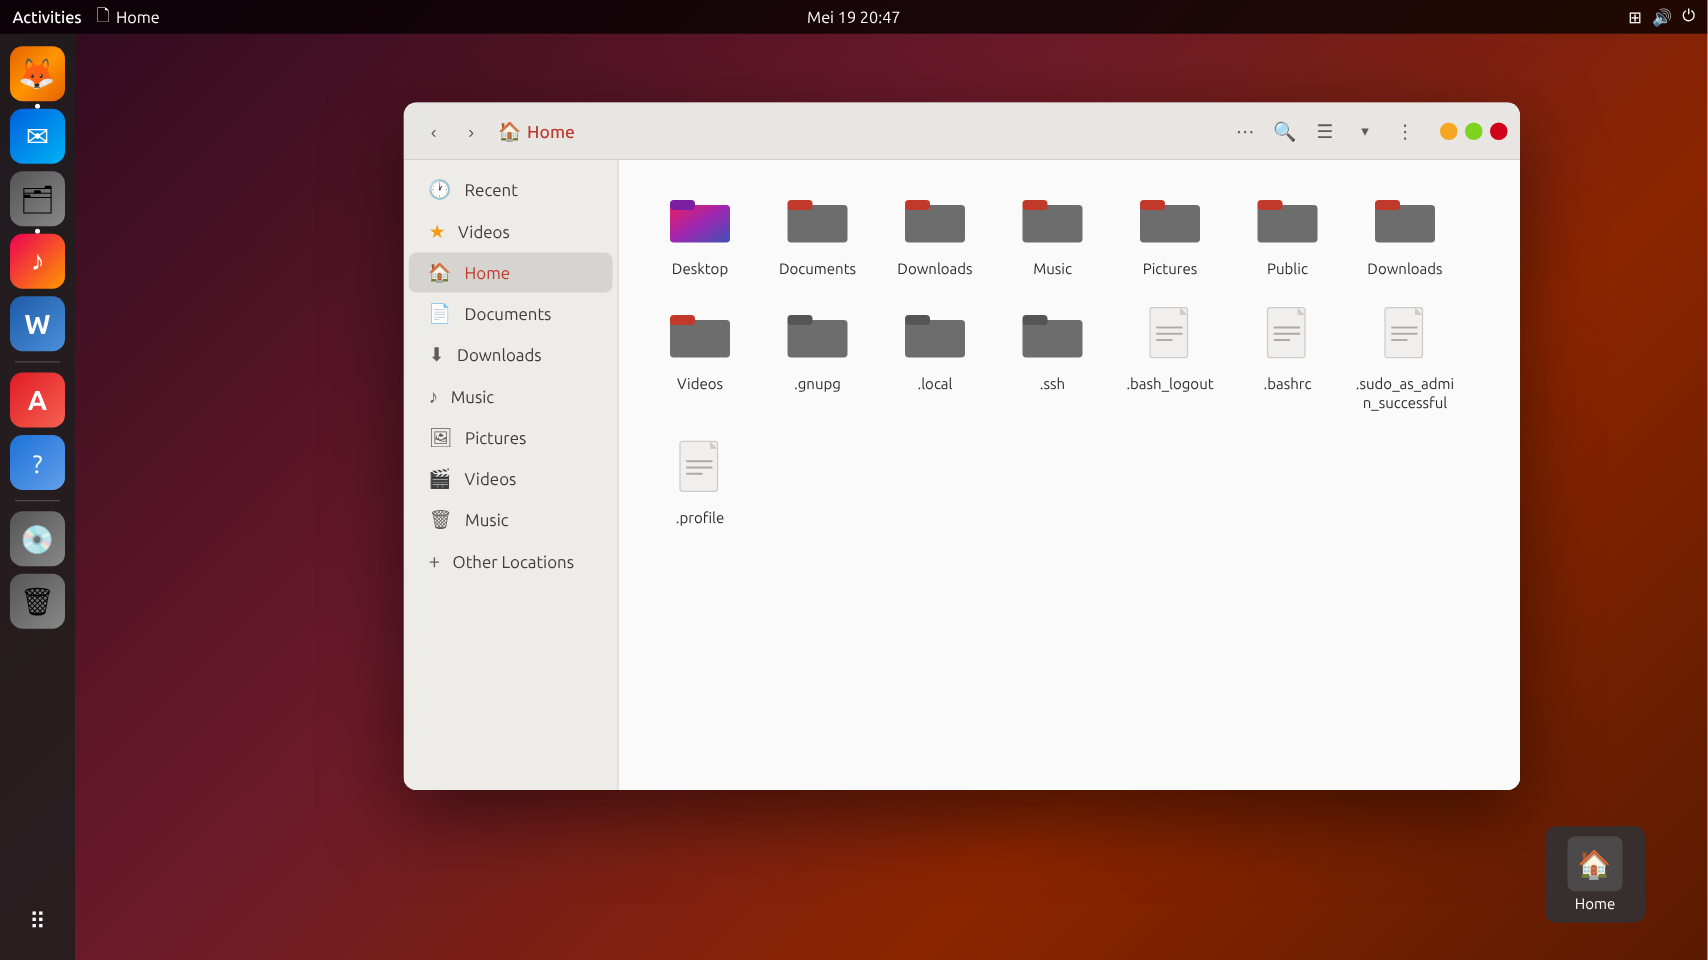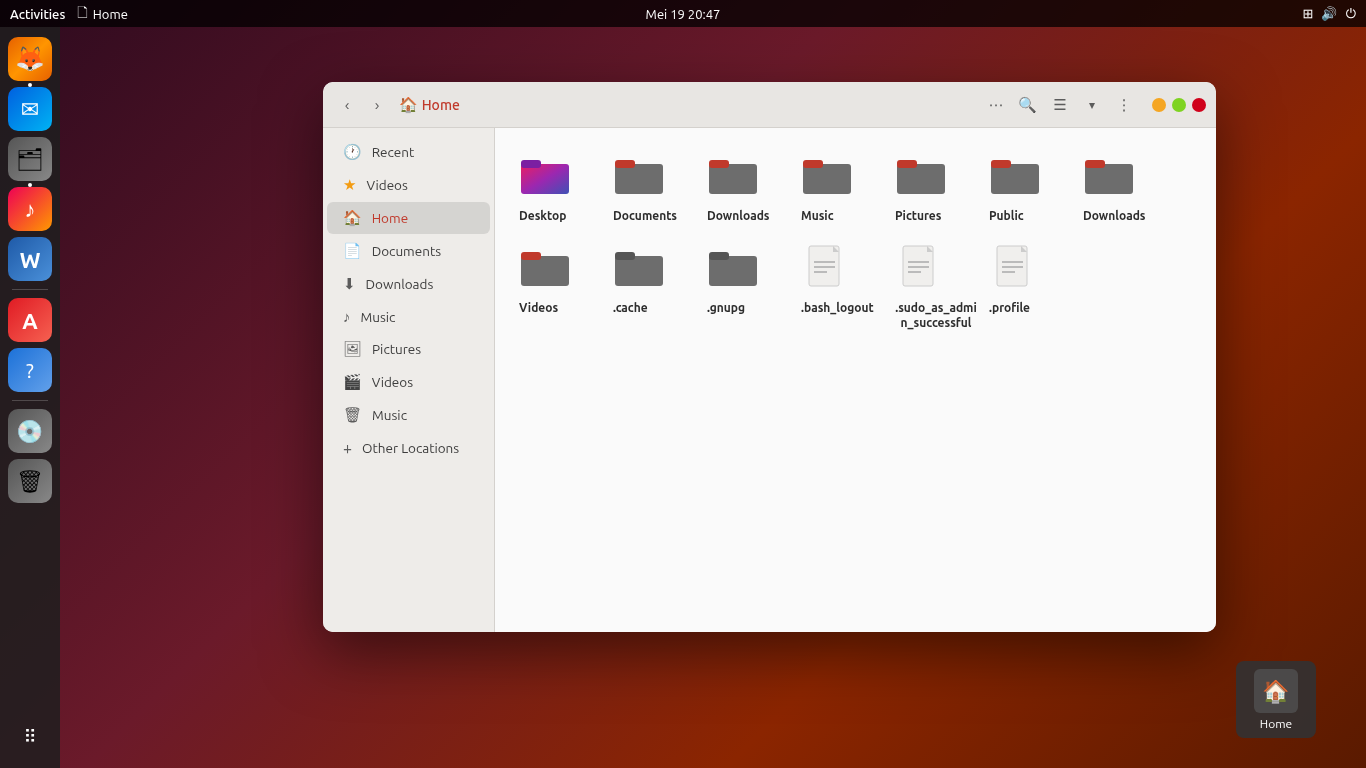--- a/index.html
+++ b/index.html
@@ -194,26 +194,25 @@
       flex-wrap: wrap;
       align-content: flex-start;
       gap: 4px;
       overflow-y: auto;
       background: #fafafa;
     }
     .file-item {
       width: 90px;
       display: flex;
       flex-direction: column;
-      align-items: flex-start;
+      align-items: center;
       padding: 8px 4px;
       border-radius: 6px;
       cursor: pointer;
       gap: 4px;
-      font-weight: bold;
     }
     .file-icon {
       width: 52px;
       height: 52px;
       position: relative;
     }
     .file-name {
       font-size: 12px;
       color: #2d2d2d;
       text-align: center;
@@ -469,49 +468,68 @@
   </div>
           <span class="file-name">Videos</span>
         </div>
         <div class="file-item">
           <div class="file-icon">
     <svg viewBox="0 0 52 44" width="52" height="44" xmlns="http://www.w3.org/2000/svg">
       <rect x="2" y="12" width="48" height="30" rx="3" fill="#6d6d6d"></rect>
       <rect x="2" y="8" width="20" height="8" rx="3" fill="#555"></rect>
     </svg>
   </div>
-          <span class="file-name">.cache</span>
+          <span class="file-name">.gnupg</span>
         </div>
         <div class="file-item">
           <div class="file-icon">
     <svg viewBox="0 0 52 44" width="52" height="44" xmlns="http://www.w3.org/2000/svg">
       <rect x="2" y="12" width="48" height="30" rx="3" fill="#6d6d6d"></rect>
       <rect x="2" y="8" width="20" height="8" rx="3" fill="#555"></rect>
     </svg>
   </div>
-          <span class="file-name">.gnupg</span>
+          <span class="file-name">.local</span>
+        </div>
+        <div class="file-item">
+          <div class="file-icon">
+    <svg viewBox="0 0 52 44" width="52" height="44" xmlns="http://www.w3.org/2000/svg">
+      <rect x="2" y="12" width="48" height="30" rx="3" fill="#6d6d6d"></rect>
+      <rect x="2" y="8" width="20" height="8" rx="3" fill="#555"></rect>
+    </svg>
+  </div>
+          <span class="file-name">.ssh</span>
         </div>
         <div class="file-item">
           <div class="file-icon" style="width: 44px; margin-left: 4px;"><svg viewBox="0 0 44 52" width="44" height="52" xmlns="http://www.w3.org/2000/svg">
     <rect x="4" y="2" width="30" height="40" rx="2" fill="#f0efed" stroke="#ccc" stroke-width="1"></rect>
     <polygon points="28,2 34,8 28,8" fill="#ccc"></polygon>
     <line x1="9" y1="18" x2="30" y2="18" stroke="#aaa" stroke-width="1.5"></line>
     <line x1="9" y1="23" x2="30" y2="23" stroke="#aaa" stroke-width="1.5"></line>
     <line x1="9" y1="28" x2="22" y2="28" stroke="#aaa" stroke-width="1.5"></line>
   </svg></div>
           <span class="file-name">.bash_logout</span>
         </div>
         <div class="file-item">
           <div class="file-icon" style="width: 44px; margin-left: 4px;"><svg viewBox="0 0 44 52" width="44" height="52" xmlns="http://www.w3.org/2000/svg">
     <rect x="4" y="2" width="30" height="40" rx="2" fill="#f0efed" stroke="#ccc" stroke-width="1"></rect>
     <polygon points="28,2 34,8 28,8" fill="#ccc"></polygon>
     <line x1="9" y1="18" x2="30" y2="18" stroke="#aaa" stroke-width="1.5"></line>
     <line x1="9" y1="23" x2="30" y2="23" stroke="#aaa" stroke-width="1.5"></line>
     <line x1="9" y1="28" x2="22" y2="28" stroke="#aaa" stroke-width="1.5"></line>
   </svg></div>
+          <span class="file-name">.bashrc</span>
+        </div>
+        <div class="file-item">
+          <div class="file-icon" style="width: 44px; margin-left: 4px;"><svg viewBox="0 0 44 52" width="44" height="52" xmlns="http://www.w3.org/2000/svg">
+    <rect x="4" y="2" width="30" height="40" rx="2" fill="#f0efed" stroke="#ccc" stroke-width="1"></rect>
+    <polygon points="28,2 34,8 28,8" fill="#ccc"></polygon>
+    <line x1="9" y1="18" x2="30" y2="18" stroke="#aaa" stroke-width="1.5"></line>
+    <line x1="9" y1="23" x2="30" y2="23" stroke="#aaa" stroke-width="1.5"></line>
+    <line x1="9" y1="28" x2="22" y2="28" stroke="#aaa" stroke-width="1.5"></line>
+  </svg></div>
           <span class="file-name">.sudo_as_admin_successful</span>
         </div>
         <div class="file-item">
           <div class="file-icon" style="width: 44px; margin-left: 4px;"><svg viewBox="0 0 44 52" width="44" height="52" xmlns="http://www.w3.org/2000/svg">
     <rect x="4" y="2" width="30" height="40" rx="2" fill="#f0efed" stroke="#ccc" stroke-width="1"></rect>
     <polygon points="28,2 34,8 28,8" fill="#ccc"></polygon>
     <line x1="9" y1="18" x2="30" y2="18" stroke="#aaa" stroke-width="1.5"></line>
     <line x1="9" y1="23" x2="30" y2="23" stroke="#aaa" stroke-width="1.5"></line>
     <line x1="9" y1="28" x2="22" y2="28" stroke="#aaa" stroke-width="1.5"></line>
   </svg></div>

